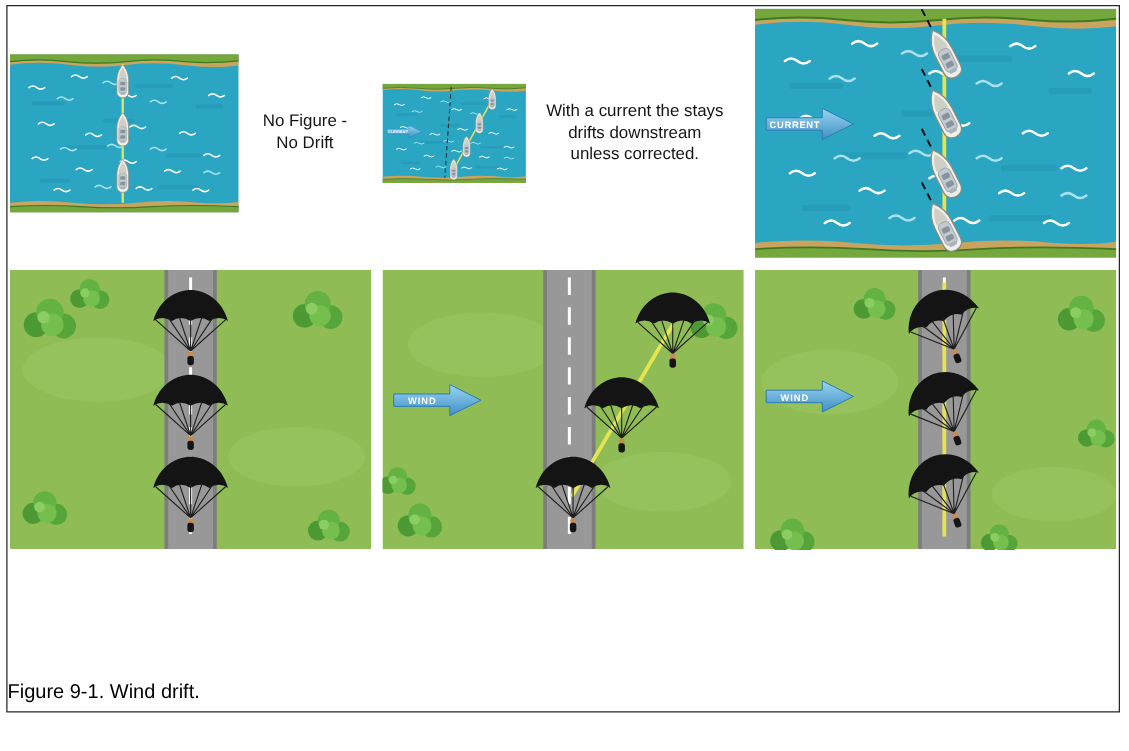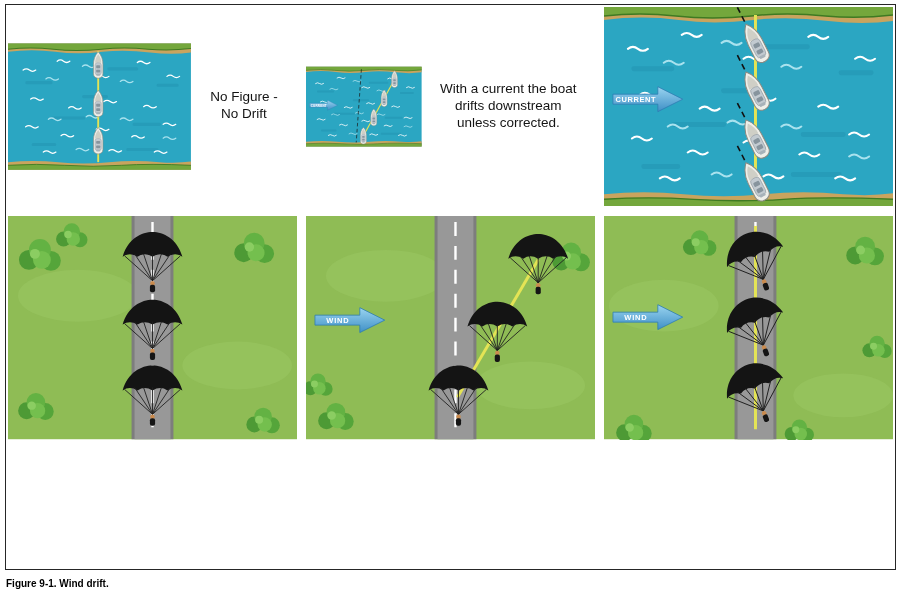--- a/index.html
+++ b/index.html
@@ -11,21 +11,21 @@
   }
   .grid { display:grid; grid-template-columns:repeat(3,1fr); column-gap:9px; row-gap:10px; }
   .cell { display:flex; flex-direction:row; }
   svg.art { display:block; width:100%; height:auto; }
   .panel-caption {
     min-height:44px; display:flex; align-items:center; justify-content:center;
     text-align:center; font-size:13.5px; line-height:1.25; color:#141414;
     padding:5px 16px 6px; box-sizing:border-box;
   }
   .figure-caption {
-    position:absolute; left:6px; top:578px; font-size:10px; font-weight:bold; color:#000000;
+    position:absolute; left:6px; top:545px; font-size:16px; font-weight:normal; color:#000000;
   }
 </style>
 </head>
 <body>
 
 <svg width="0" height="0" style="position:absolute" aria-hidden="true">
   <defs>
     <linearGradient id="arrowGrad" x1="0" y1="0" x2="0" y2="1">
       <stop offset="0" stop-color="#9AD4F0"></stop>
       <stop offset="1" stop-color="#3F90C6"></stop>
@@ -124,21 +124,21 @@
               <use href="#boat"></use>
             </g>
           <g transform="translate(144,173)">
               <use href="#boat"></use>
             </g>
           <g transform="translate(9,84)">
             <use href="#arrowBody"></use>
             <text x="23" y="15.8" text-anchor="middle" font-size="7.5" font-weight="700" letter-spacing="0.6" fill="#FFFFFF" font-family="&quot;Liberation Sans&quot;, sans-serif">CURRENT</text>
           </g>
         </svg>
-        <div class="panel-caption">With a current the boat drifts downstream unless corrected.</div>
+        <div class="panel-caption">With a current the stays drifts downstream unless corrected.</div>
       </div>
 
       <div class="cell">
         <svg class="art" viewBox="0 0 290 200" role="img">
           <g>
               <use href="#waterbg"></use>
             </g>
           <line x1="152" y1="8" x2="152" y2="190" stroke="#E4E455" stroke-width="3"></line>
           <g transform="translate(152,36) rotate(-27)">
             <line y1="-24" y2="-44" stroke="#111111" stroke-width="1.6" stroke-dasharray="6 4"></line>

